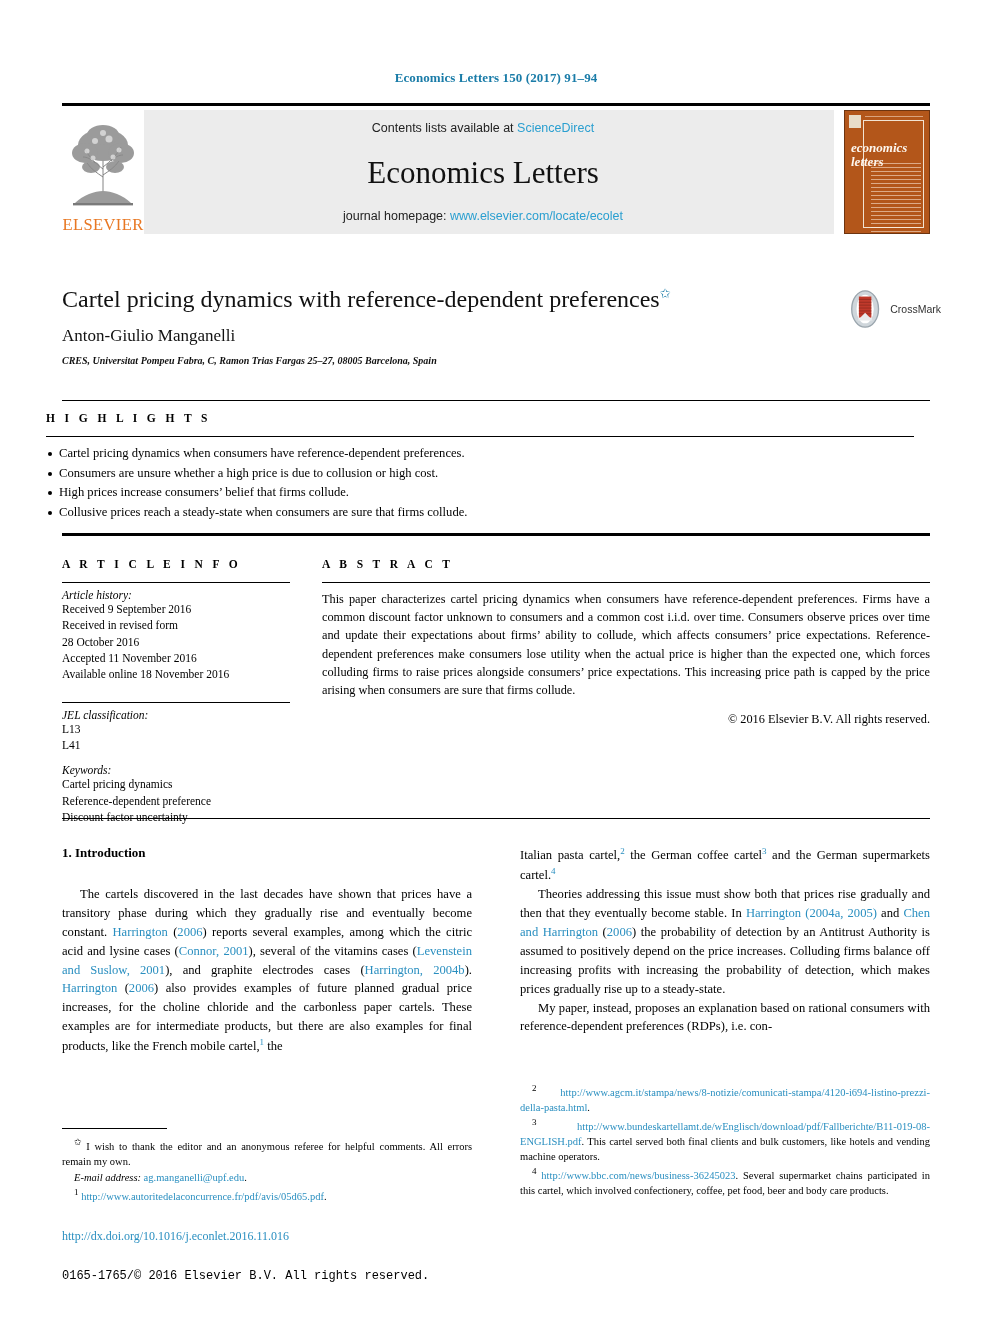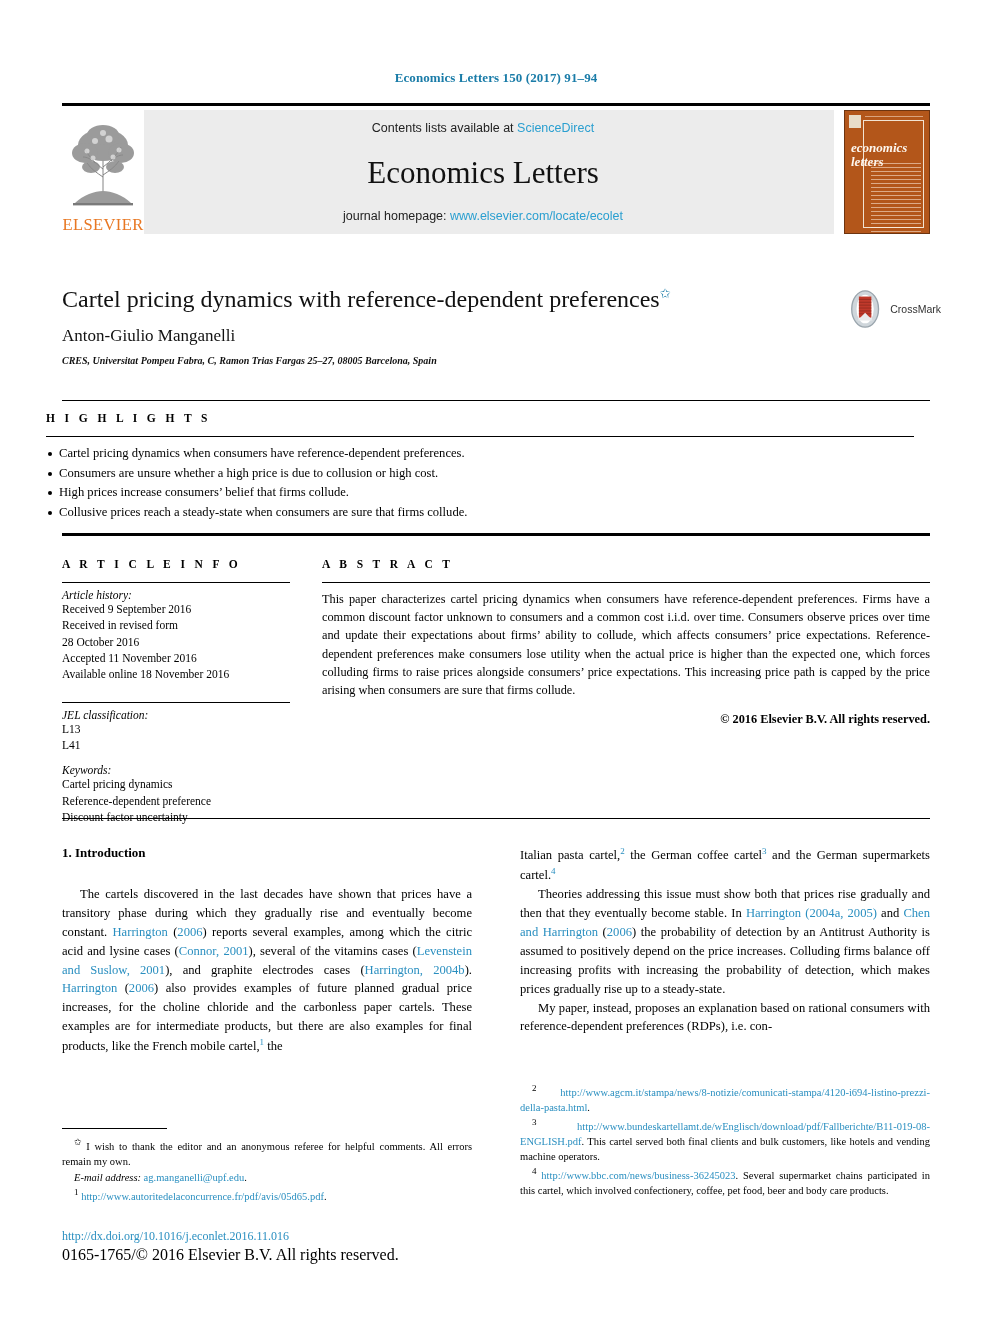--- a/index.html
+++ b/index.html
@@ -313,21 +313,20 @@
     line-height: 1.48;
     text-align: justify;
     color: #000;
   }
   .copyright {
     font-family: "Liberation Serif", serif;
     font-size: 12.3px;
     text-align: right;
     margin-top: 13px;
     color: #000;
-    font-weight: bold;
   }
 
   
   .body-cols {
     position: absolute;
     top: 845px;
     left: 62px;
     width: 868px;
     display: flex;
   }
@@ -397,24 +396,25 @@
     top: 1228px;
     width: 430px;
   }
   .doi-line {
     font-family: "Liberation Serif", serif;
     font-size: 12px;
     color: #2a8fc0;
     line-height: 1.35;
   }
   .issn-line {
-    font-family: Liberation Serif, serif;
-    font-size: 16px;
+    font-family: Liberation Mono, monospace;
+    font-size: 12px;
     color: #000;
     line-height: 1.35;
+    margin-top: 24px;
   }
 </style>
 </head>
 <body>
 
 <div class="page">
 
   <div class="running-head">Economics Letters 150 (2017) 91–94</div>
 
   <div class="masthead">

